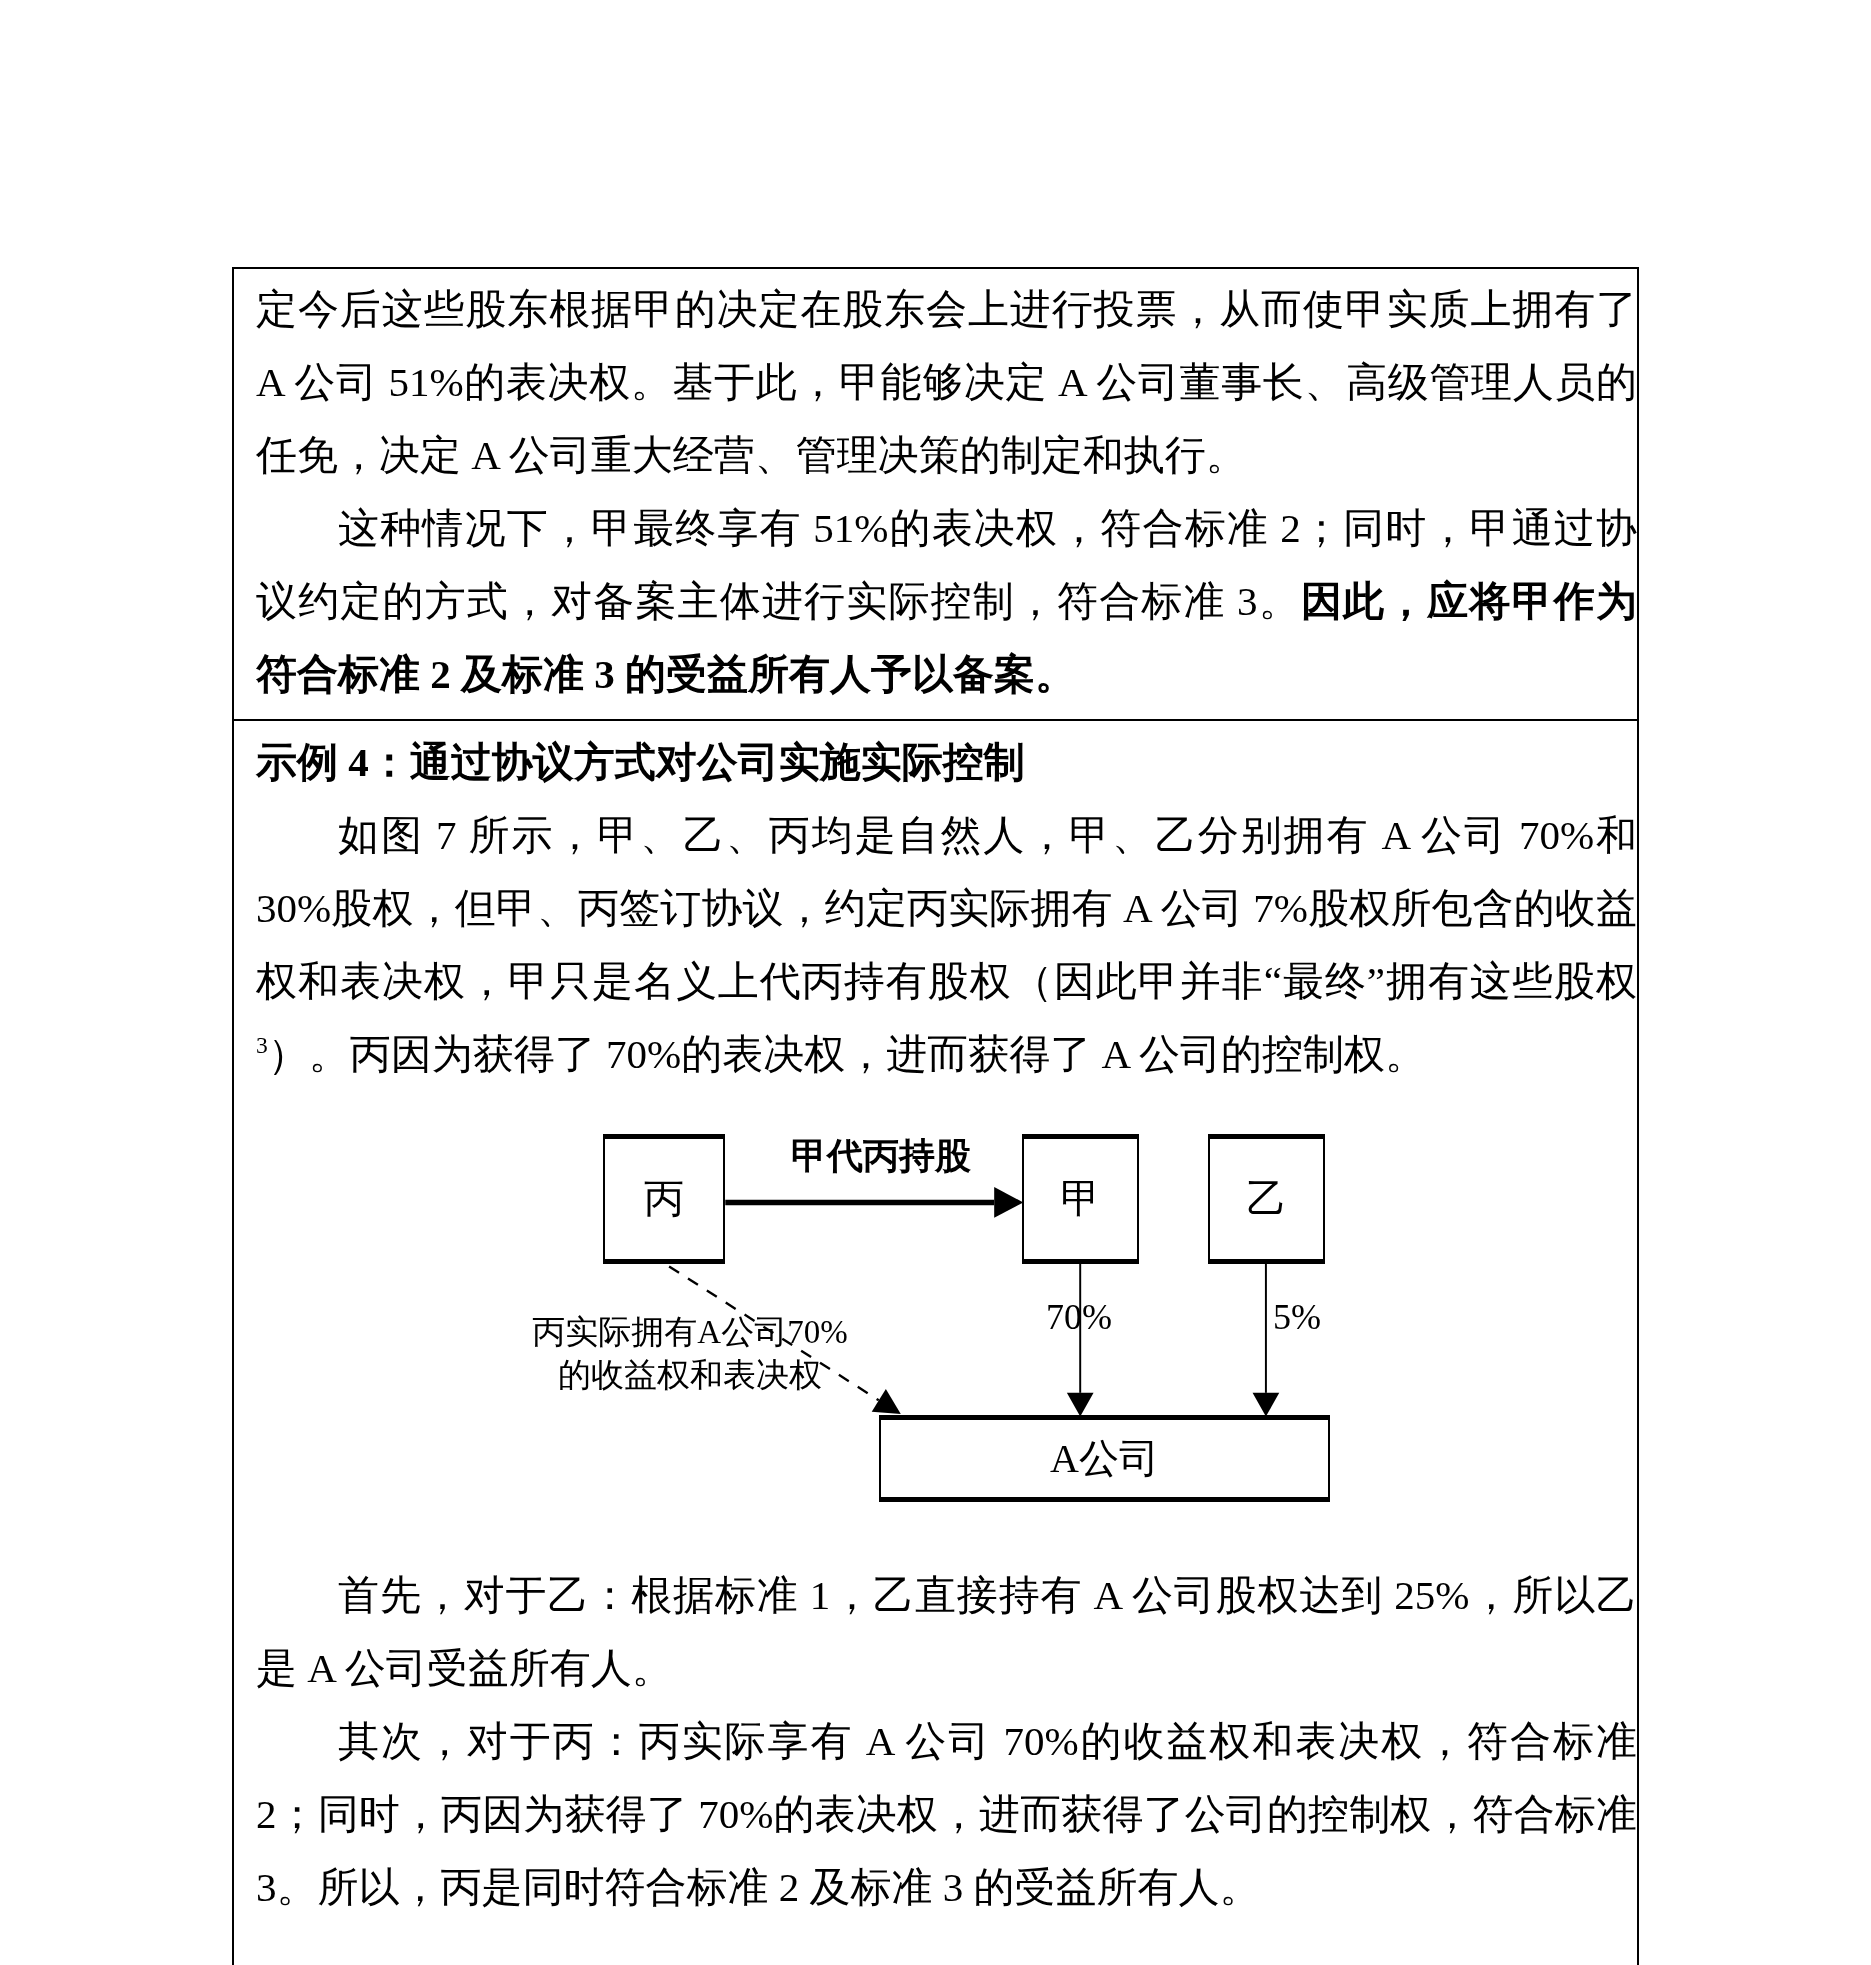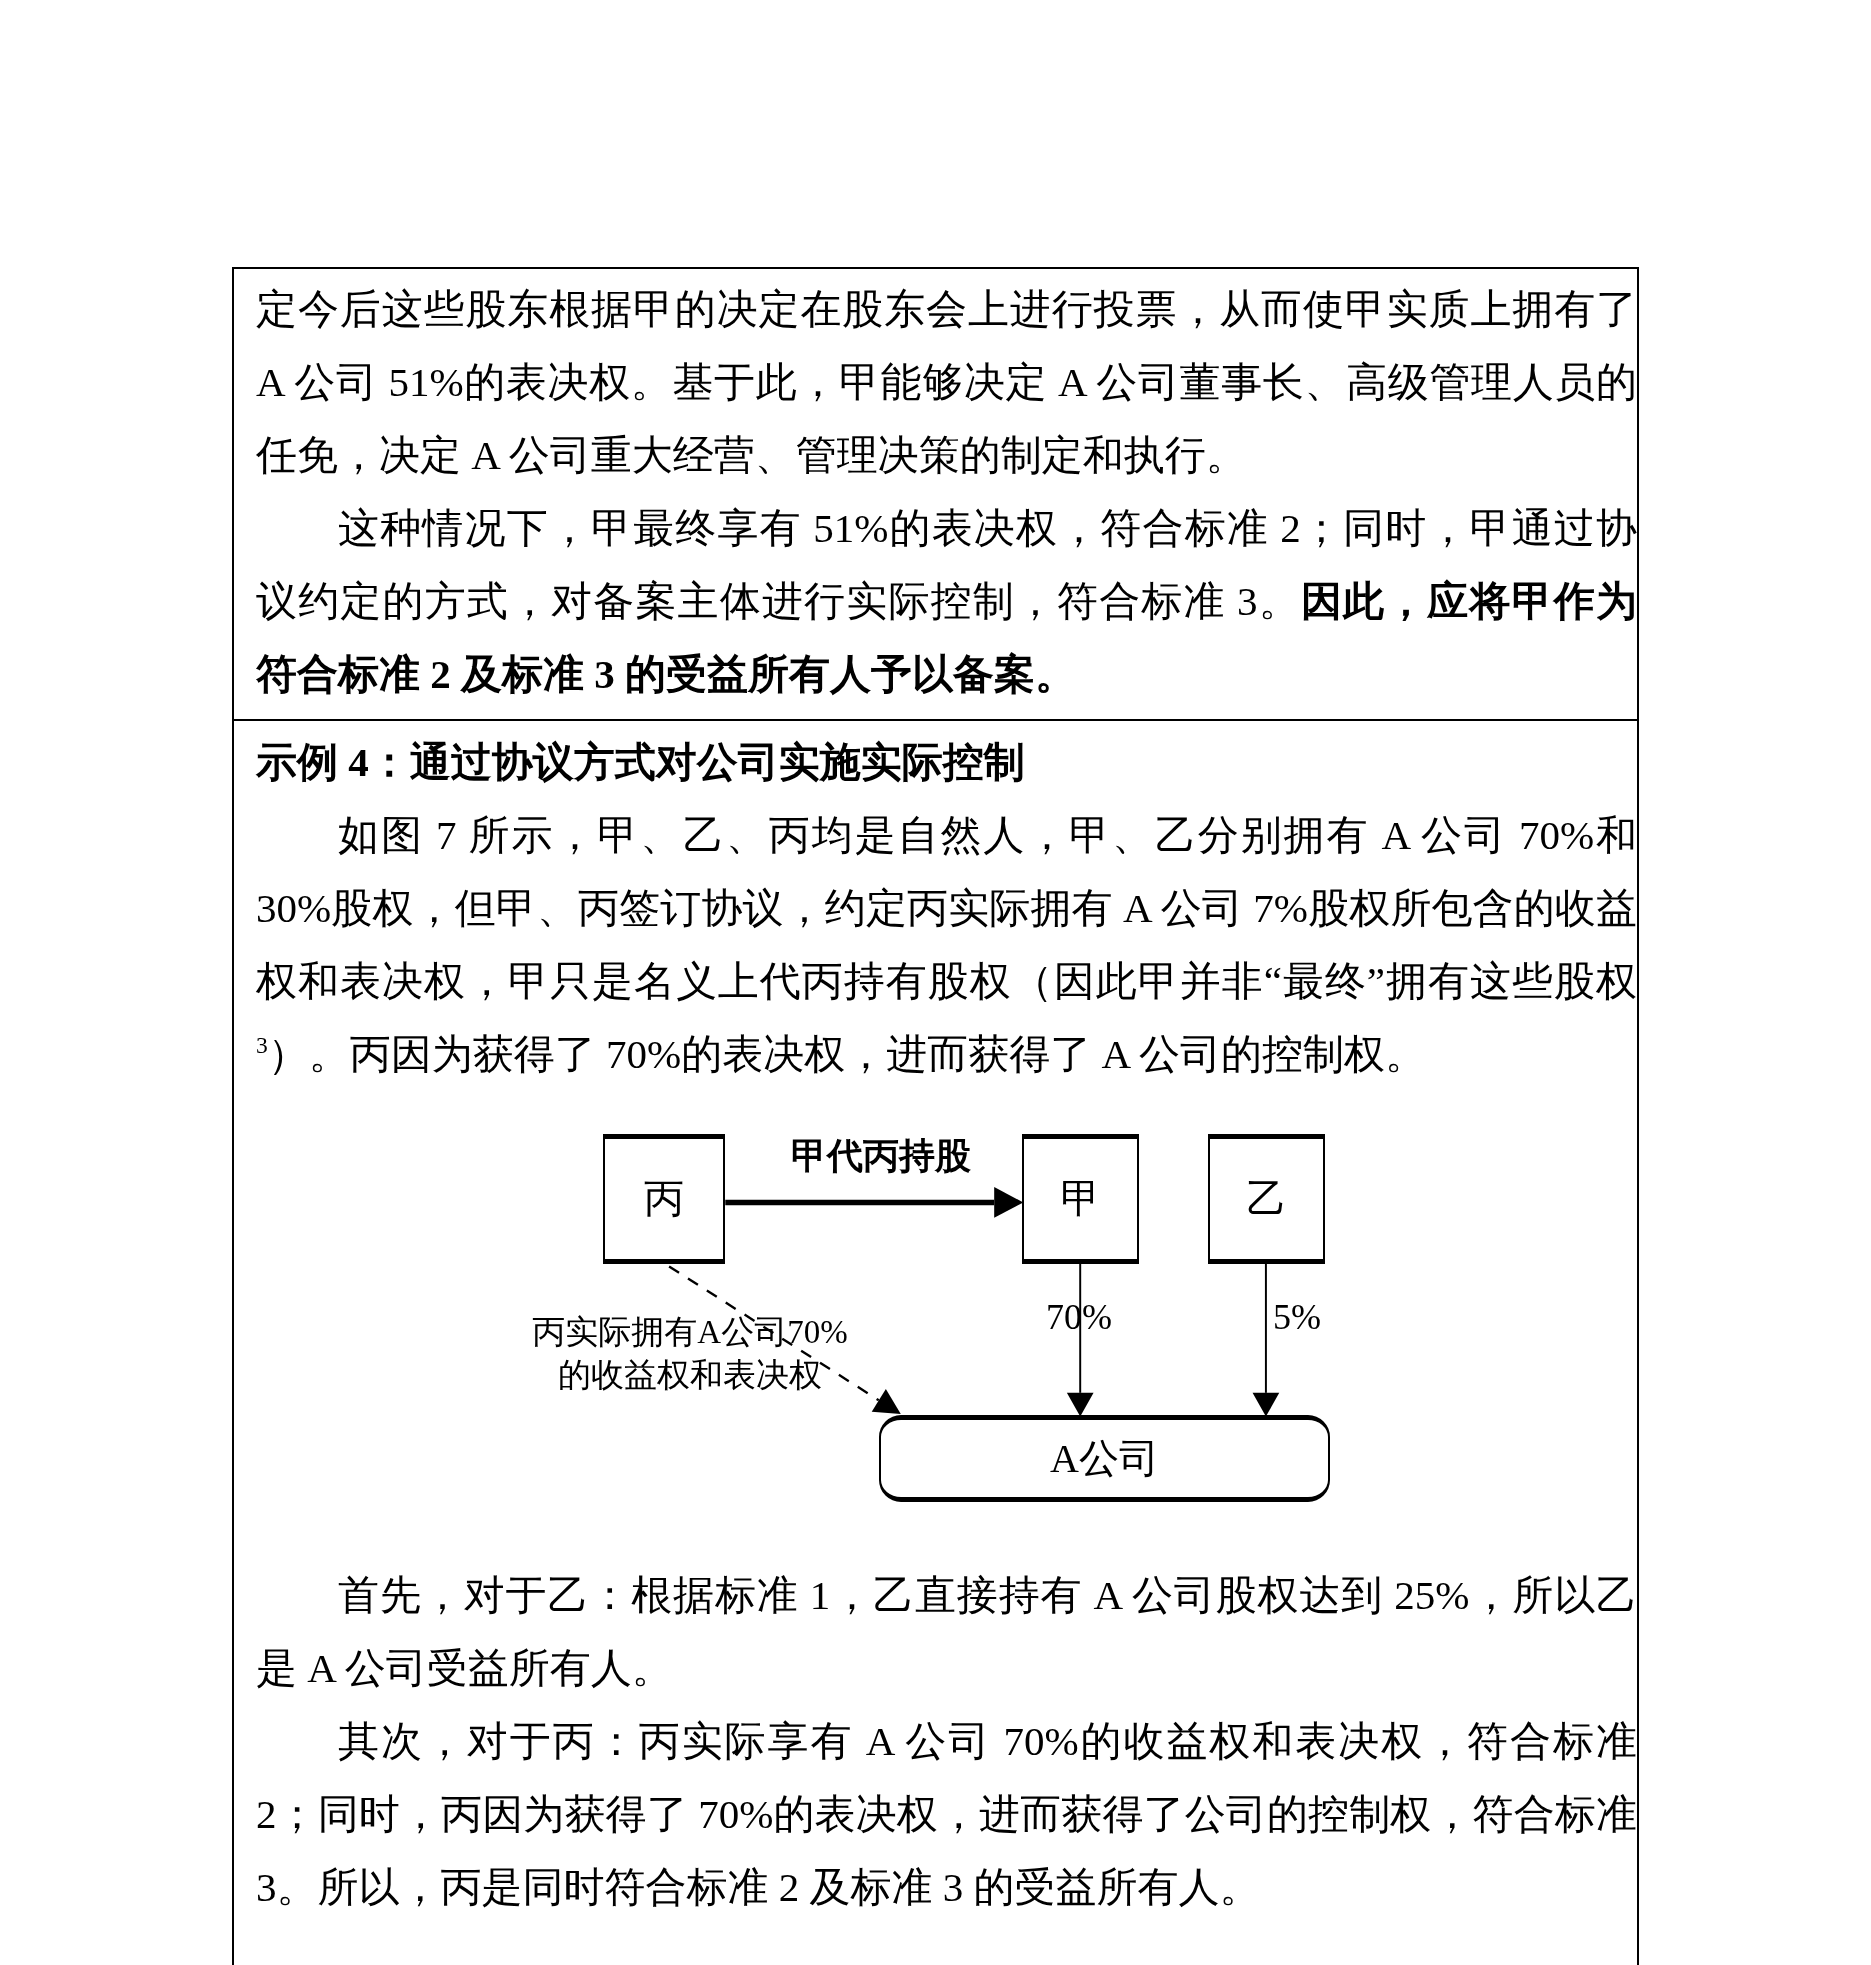--- a/index.html
+++ b/index.html
@@ -27,21 +27,21 @@
   .figure svg { position:absolute; left:0; top:0; }
   .fbox {
     position:absolute; box-sizing:border-box; background:#fff;
     border:2.4px solid #000; border-top-width:5.1px; border-bottom-width:5.1px;
     display:flex; align-items:center; justify-content:center;
     font-size:40px;
   }
   .fb-bing { left:347px;  top:5.1px;  width:122px;  height:130px; }
   .fb-jia  { left:766px; top:5.1px;  width:117px;  height:130px; }
   .fb-yi   { left:952px; top:5.1px;  width:117px;  height:130px; }
-  .fb-co   { left:623px; top:286px; width:451px; height:87px;border-radius:22px; }
+  .fb-co   { left:623px; top:286px; width:451px; height:87px; }
   .flabel { position:absolute; font-size:36px; line-height:39px; white-space:nowrap; }
   .fl-arrow { left:499px; top:7.9px; width:252px; text-align:center;font-weight:bold; }
   .fl-70 { left:790px; top:169px;text-align:center; }
   .fl-30 { left:1017px; top:169px; }
   .fl-dash { left:273px; top:182px; width:322px; text-align:center;
              font-size:33px; line-height:43px; white-space:normal; }
 </style>
 </head>
 <body>
 

